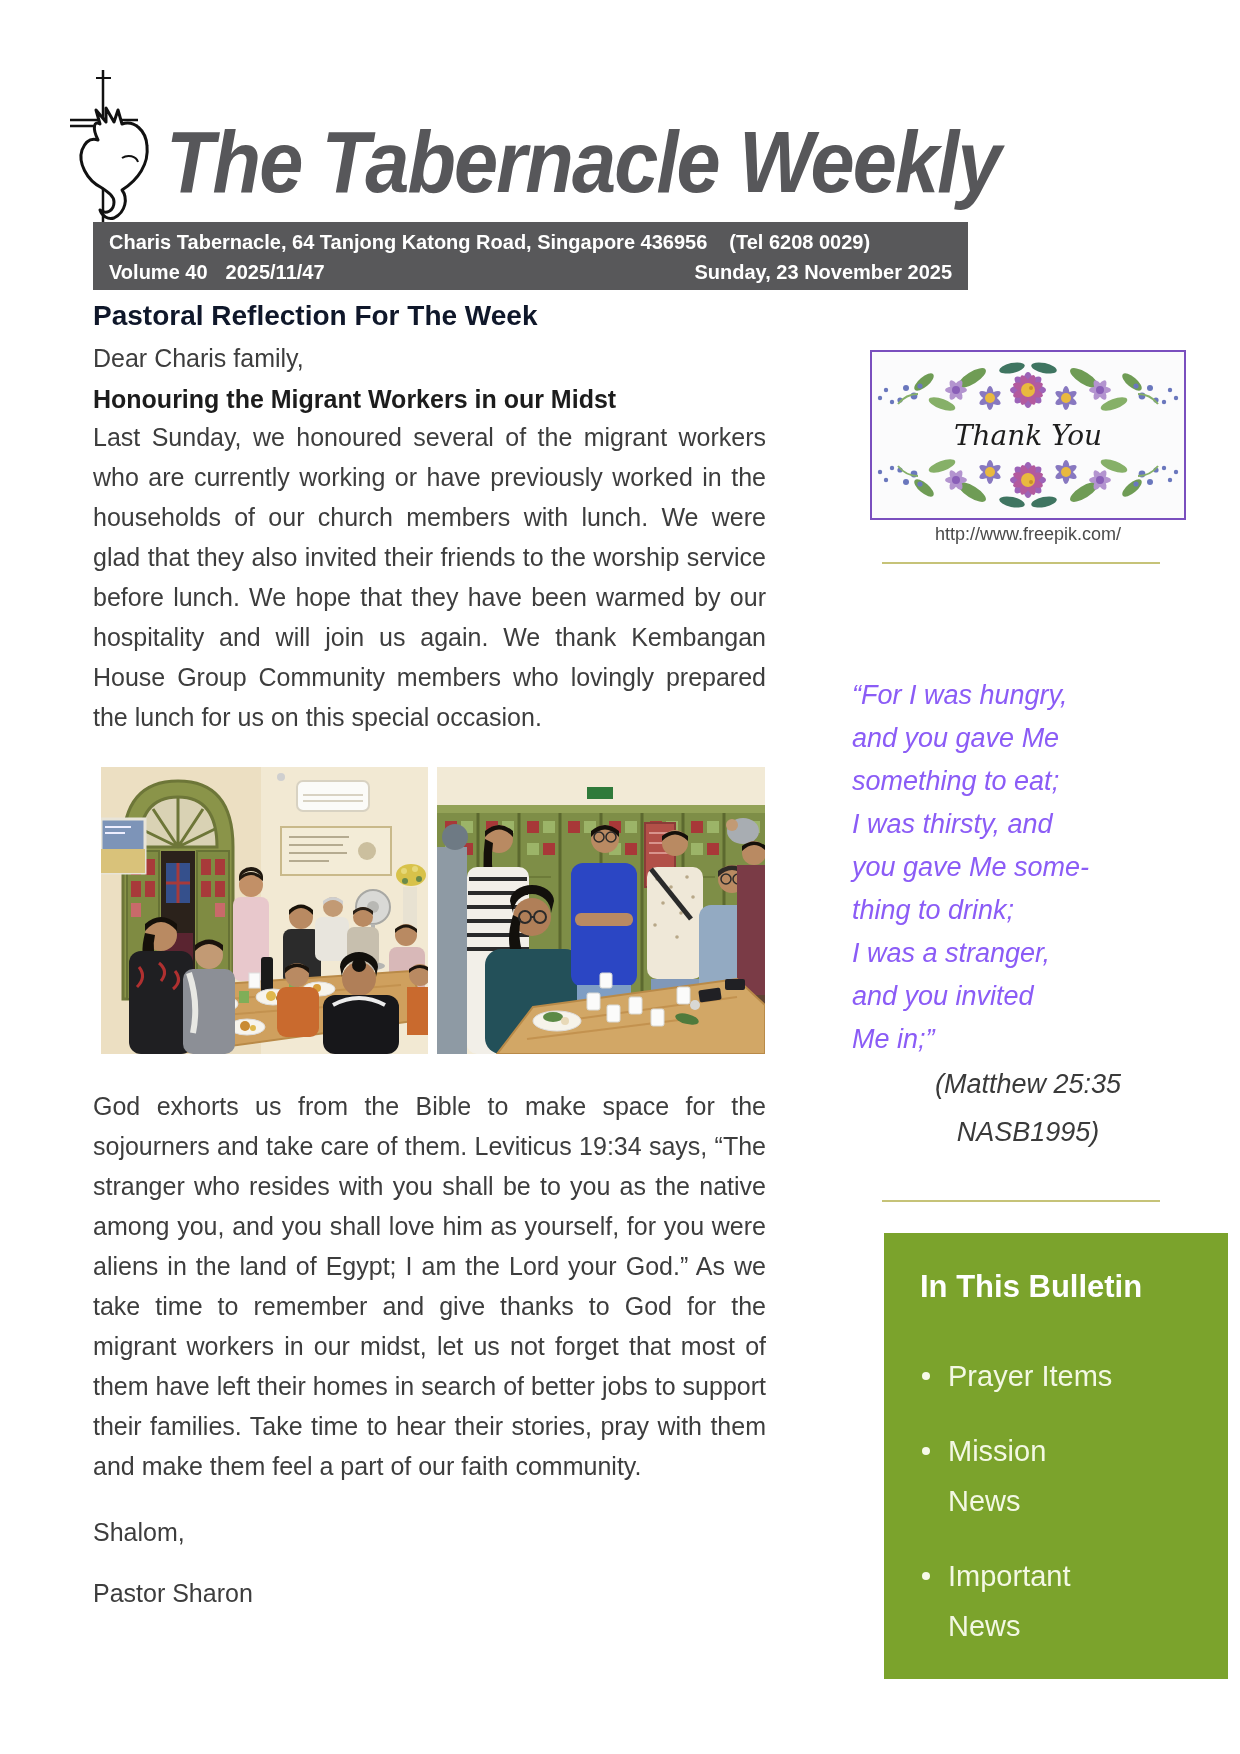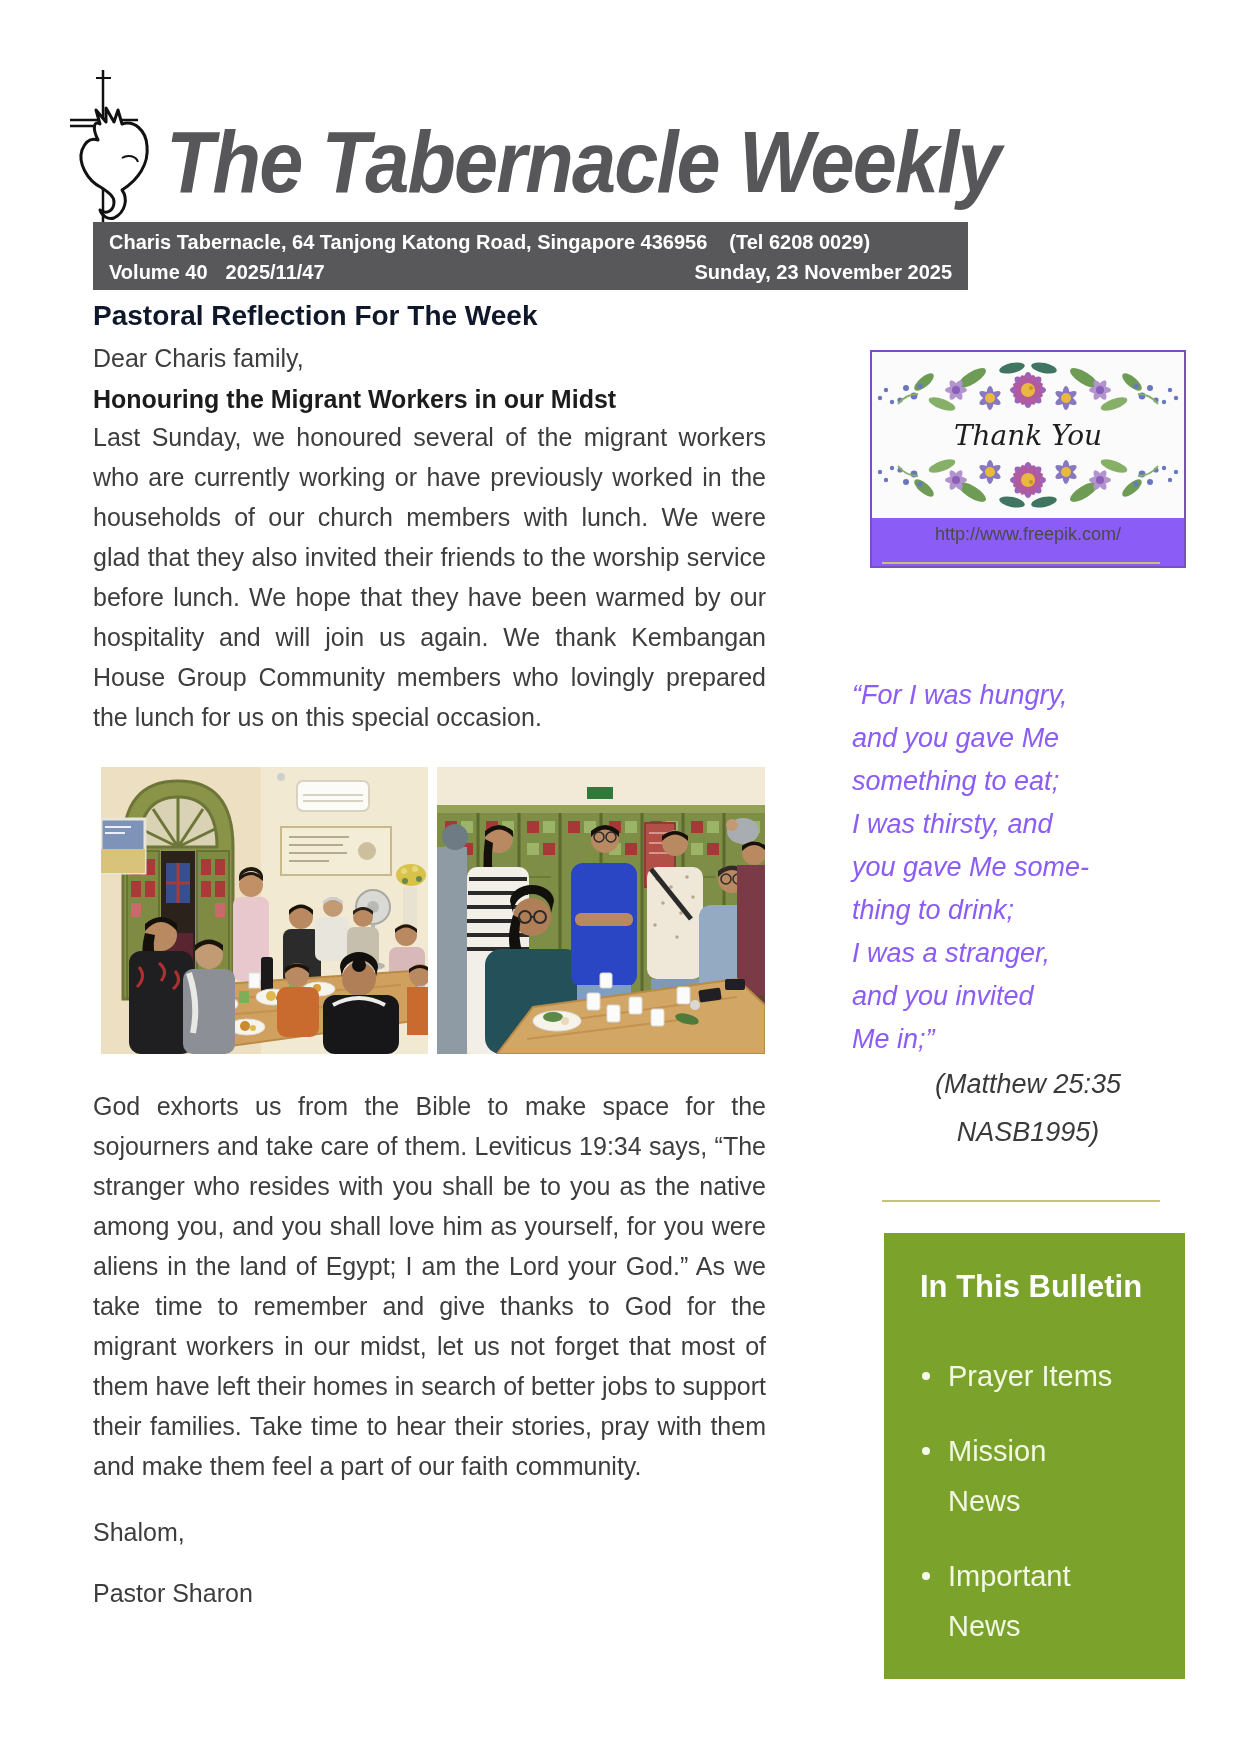--- a/index.html
+++ b/index.html
@@ -27,34 +27,34 @@
   .subheading{font-size:25px;font-weight:700;color:#1c1c1c;margin:0 0 3px 0;}
   .body-par{font-size:25px;line-height:40px;text-align:justify;margin:0;}
   .photos{display:flex;gap:9px;margin:30px 0 0 8px;}
   .photo{height:287px;overflow:hidden;background:#e8dcc2;}
   .photo svg{display:block;}
   .p2{margin-top:32px;}
   .closing{font-size:25px;line-height:36px;margin-top:28px;}
   .signature{font-size:25px;line-height:36px;}
 
   
-  .thankyou{position:absolute;left:870px;top:350px;width:316px;height:218px;border:2px solid #7a4fbe;
-            background:#8b5cf6;box-sizing:border-box;}
+  .thankyou{position:absolute;left:870px;top:350px;width:316px;height:170px;border:2px solid #7a4fbe;
+            background:#86efac;box-sizing:border-box;}
   .credit{position:absolute;left:870px;top:524px;width:316px;text-align:center;font-size:18px;color:#4a4a4a;}
   .rule{position:absolute;height:2px;background:#c6c378;}
   .rule1{left:882px;top:562px;width:278px;}
   .rule2{left:882px;top:1200px;width:278px;}
   .quote{position:absolute;left:852px;top:674px;width:352px;text-align:left;font-style:italic;
          font-size:27px;line-height:43px;color:#8b5cf6;}
   .quote span{display:block;}
   .reference{position:absolute;left:852px;top:1060px;width:352px;text-align:center;font-style:italic;
              font-size:27px;line-height:48px;color:#3a3a3a;}
   .reference span{display:block;}
 
-  .bulletin{position:absolute;left:884px;top:1233px;width:301px;height:446px;background:#7ba32c;
+  .bulletin{position:absolute;left:884px;top:1233px;width:344px;height:446px;background:#7ba32c;
             box-sizing:border-box;padding:36px 16px 0 36px;}
   .bulletin h2{margin:0;font-size:31px;font-weight:700;color:#ffffff;}
   .bulletin ul{list-style:none;margin:46px 0 0 0;padding:0;}
   .bulletin li{display:flex;align-items:flex-start;margin-bottom:25px;}
   .bulletin .dot{width:8px;height:8px;border-radius:50%;background:#f6fae8;margin:21px 18px 0 2px;flex:none;}
   .bulletin .item-text{font-size:29px;line-height:50px;color:#f3f8e3;white-space:pre-line;}
 </style>
 </head>
 <body>
 

